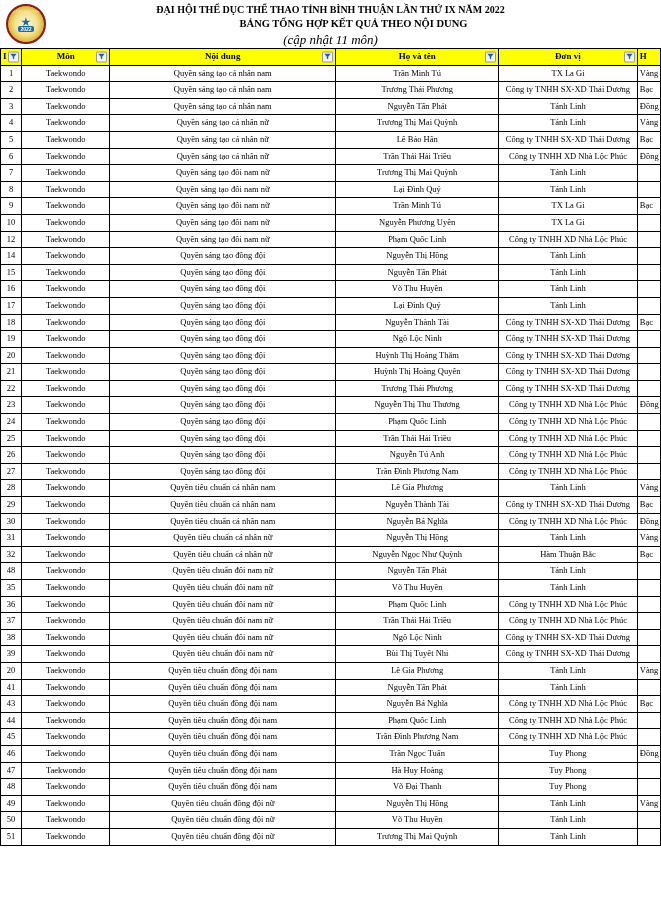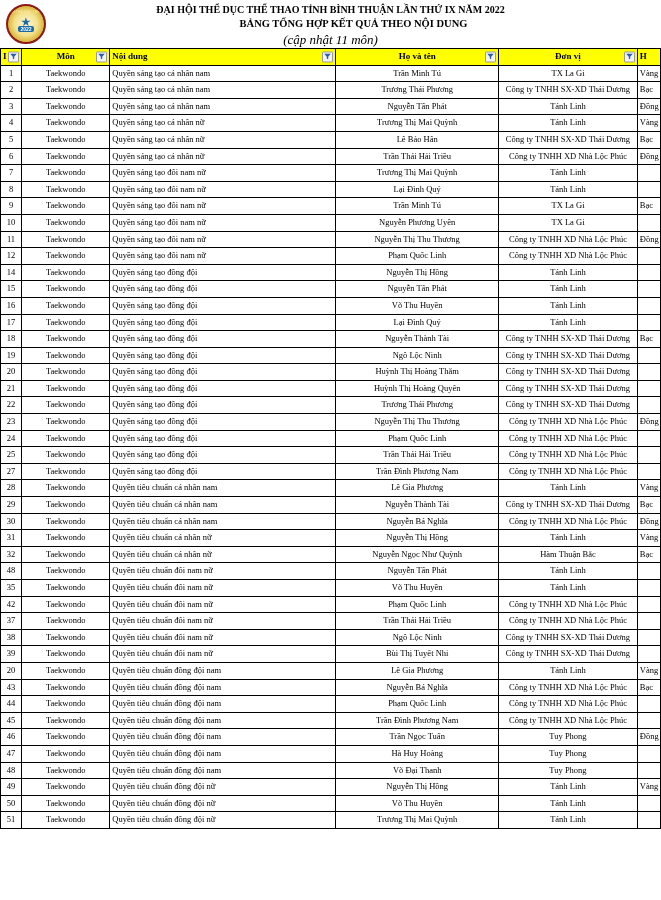--- a/index.html
+++ b/index.html
@@ -117,21 +117,21 @@
     transform: translateY(-50%);
     width: 11px; height: 11px;
     background: #f4f4f4;
     border: 1px solid #9a9a9a;
     border-radius: 1px;
     display: flex; align-items: center; justify-content: center;
   }
   .filt svg { display: block; }
   .c-stt { width: 20px; text-align: center; }
   .c-mon { width: 84px; text-align: center; padding-left: 4px; }
-  .c-nd  { width: 215px; text-align: left; padding-left: 4px; }
+  .c-nd  { width: 215px; text-align: center; padding-left: 4px; }
   .c-ten { width: 155px; text-align: center; }
   .c-dv  { width: 132px; text-align: center; }
   .c-hc  { width: 22px;  text-align: center; }
   td.c-stt { text-align: center; }
   td.c-hc { text-align: left; padding-left: 2px; font-family: Liberation Serif, serif; }
   .hdr-left { text-align: left; padding-left: 4px; }
 </style>
 </head>
 <body>
 
@@ -275,28 +275,20 @@
         </tr>
         <tr>
           <td class="c-stt">10</td>
           <td class="c-mon">Taekwondo</td>
           <td class="c-nd">Quyền sáng tạo đôi nam nữ</td>
           <td class="c-ten">Nguyễn Phương Uyên</td>
           <td class="c-dv">TX La Gi</td>
           <td class="c-hc"></td>
         </tr>
         <tr>
-          <td class="c-stt">11</td>
-          <td class="c-mon">Taekwondo</td>
-          <td class="c-nd">Quyền sáng tạo đôi nam nữ</td>
-          <td class="c-ten">Nguyễn Thị Thu Thương</td>
-          <td class="c-dv">Công ty TNHH XD Nhà Lộc Phúc</td>
-          <td class="c-hc">Đồng</td>
-        </tr>
-        <tr>
           <td class="c-stt">12</td>
           <td class="c-mon">Taekwondo</td>
           <td class="c-nd">Quyền sáng tạo đôi nam nữ</td>
           <td class="c-ten">Phạm Quốc Linh</td>
           <td class="c-dv">Công ty TNHH XD Nhà Lộc Phúc</td>
           <td class="c-hc"></td>
         </tr>
         <tr>
           <td class="c-stt">14</td>
           <td class="c-mon">Taekwondo</td>
@@ -383,20 +375,28 @@
           <td class="c-nd">Quyền sáng tạo đồng đội</td>
           <td class="c-ten">Phạm Quốc Linh</td>
           <td class="c-dv">Công ty TNHH XD Nhà Lộc Phúc</td>
           <td class="c-hc"></td>
         </tr>
         <tr>
           <td class="c-stt">25</td>
           <td class="c-mon">Taekwondo</td>
           <td class="c-nd">Quyền sáng tạo đồng đội</td>
           <td class="c-ten">Trần Thái Hải Triều</td>
+          <td class="c-dv">Công ty TNHH XD Nhà Lộc Phúc</td>
+          <td class="c-hc"></td>
+        </tr>
+        <tr>
+          <td class="c-stt">26</td>
+          <td class="c-mon">Taekwondo</td>
+          <td class="c-nd">Quyền sáng tạo đồng đội</td>
+          <td class="c-ten">Nguyễn Tú Anh</td>
           <td class="c-dv">Công ty TNHH XD Nhà Lộc Phúc</td>
           <td class="c-hc"></td>
         </tr>
         <tr>
           <td class="c-stt">27</td>
           <td class="c-mon">Taekwondo</td>
           <td class="c-nd">Quyền sáng tạo đồng đội</td>
           <td class="c-ten">Trần Đình Phương Nam</td>
           <td class="c-dv">Công ty TNHH XD Nhà Lộc Phúc</td>
           <td class="c-hc"></td>
@@ -451,21 +451,21 @@
         </tr>
         <tr>
           <td class="c-stt">35</td>
           <td class="c-mon">Taekwondo</td>
           <td class="c-nd">Quyền tiêu chuẩn đôi nam nữ</td>
           <td class="c-ten">Võ Thu Huyền</td>
           <td class="c-dv">Tánh Linh</td>
           <td class="c-hc"></td>
         </tr>
         <tr>
-          <td class="c-stt">42</td>
+          <td class="c-stt">36</td>
           <td class="c-mon">Taekwondo</td>
           <td class="c-nd">Quyền tiêu chuẩn đôi nam nữ</td>
           <td class="c-ten">Phạm Quốc Linh</td>
           <td class="c-dv">Công ty TNHH XD Nhà Lộc Phúc</td>
           <td class="c-hc"></td>
         </tr>
         <tr>
           <td class="c-stt">37</td>
           <td class="c-mon">Taekwondo</td>
           <td class="c-nd">Quyền tiêu chuẩn đôi nam nữ</td>
@@ -489,20 +489,28 @@
           <td class="c-dv">Công ty TNHH SX-XD Thái Dương</td>
           <td class="c-hc"></td>
         </tr>
         <tr>
           <td class="c-stt">20</td>
           <td class="c-mon">Taekwondo</td>
           <td class="c-nd">Quyền tiêu chuẩn đồng đội nam</td>
           <td class="c-ten">Lê Gia Phương</td>
           <td class="c-dv">Tánh Linh</td>
           <td class="c-hc">Vàng</td>
+        </tr>
+        <tr>
+          <td class="c-stt">41</td>
+          <td class="c-mon">Taekwondo</td>
+          <td class="c-nd">Quyền tiêu chuẩn đồng đội nam</td>
+          <td class="c-ten">Nguyễn Tấn Phát</td>
+          <td class="c-dv">Tánh Linh</td>
+          <td class="c-hc"></td>
         </tr>
         <tr>
           <td class="c-stt">43</td>
           <td class="c-mon">Taekwondo</td>
           <td class="c-nd">Quyền tiêu chuẩn đồng đội nam</td>
           <td class="c-ten">Nguyễn Bá Nghĩa</td>
           <td class="c-dv">Công ty TNHH XD Nhà Lộc Phúc</td>
           <td class="c-hc">Bạc</td>
         </tr>
         <tr>

